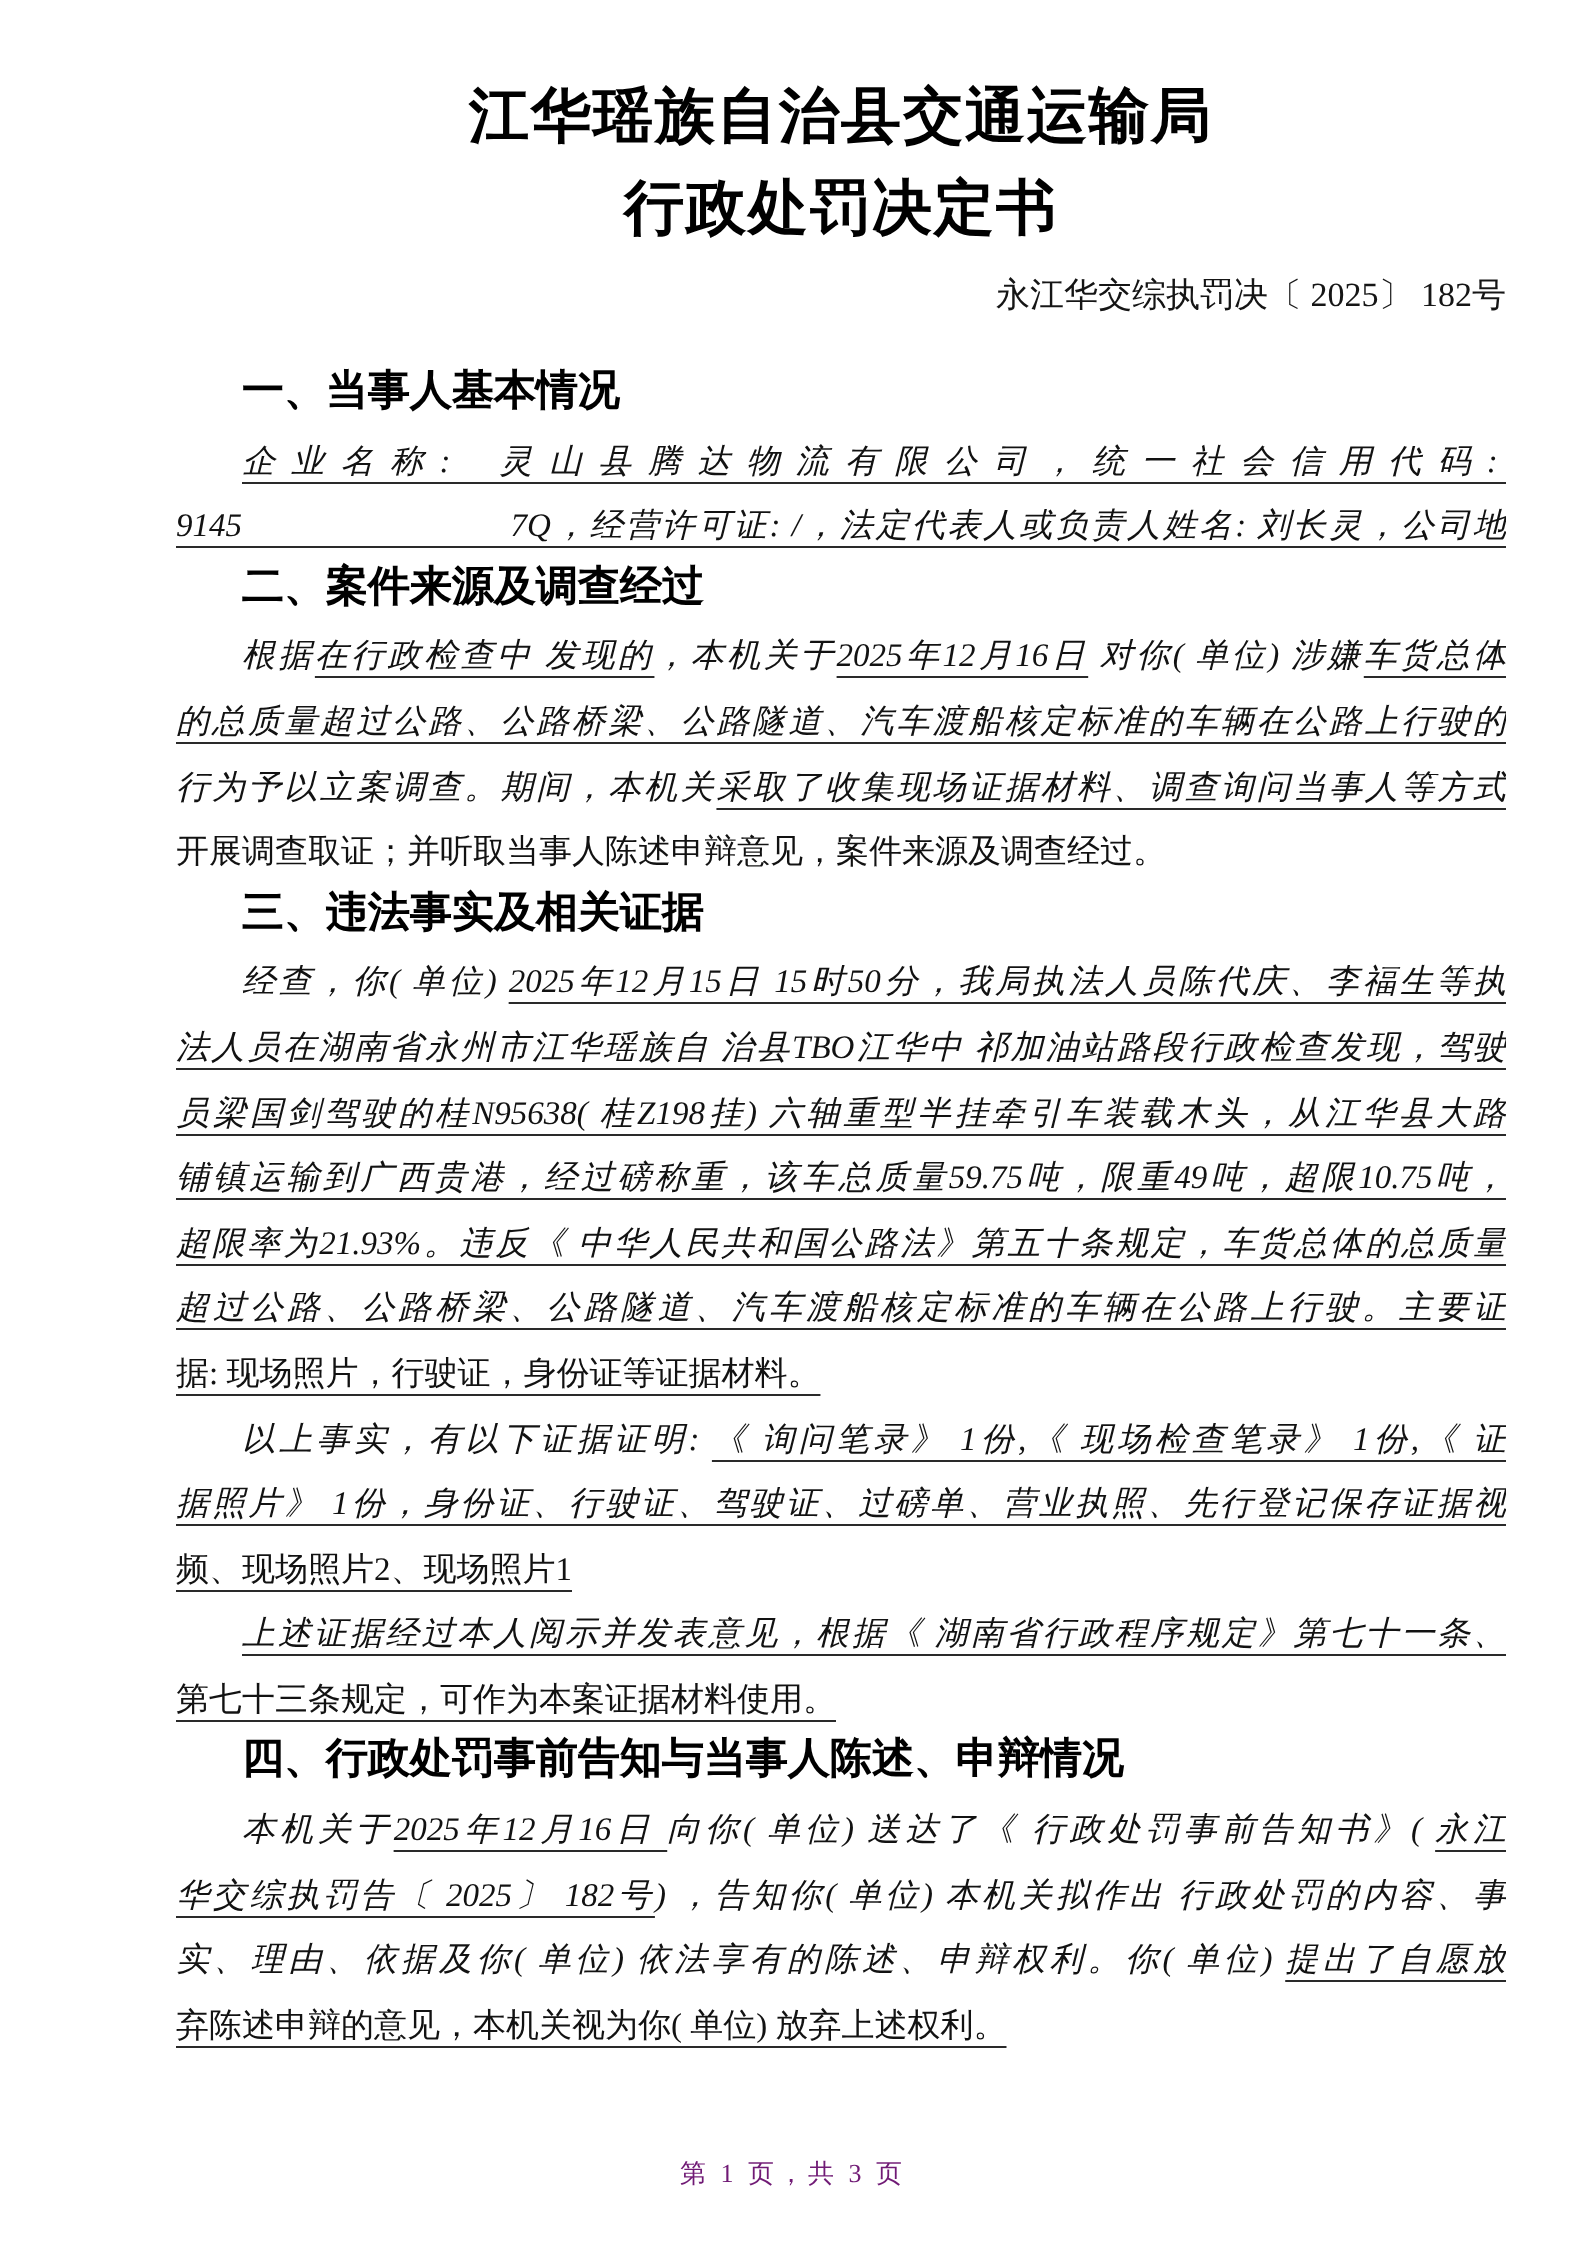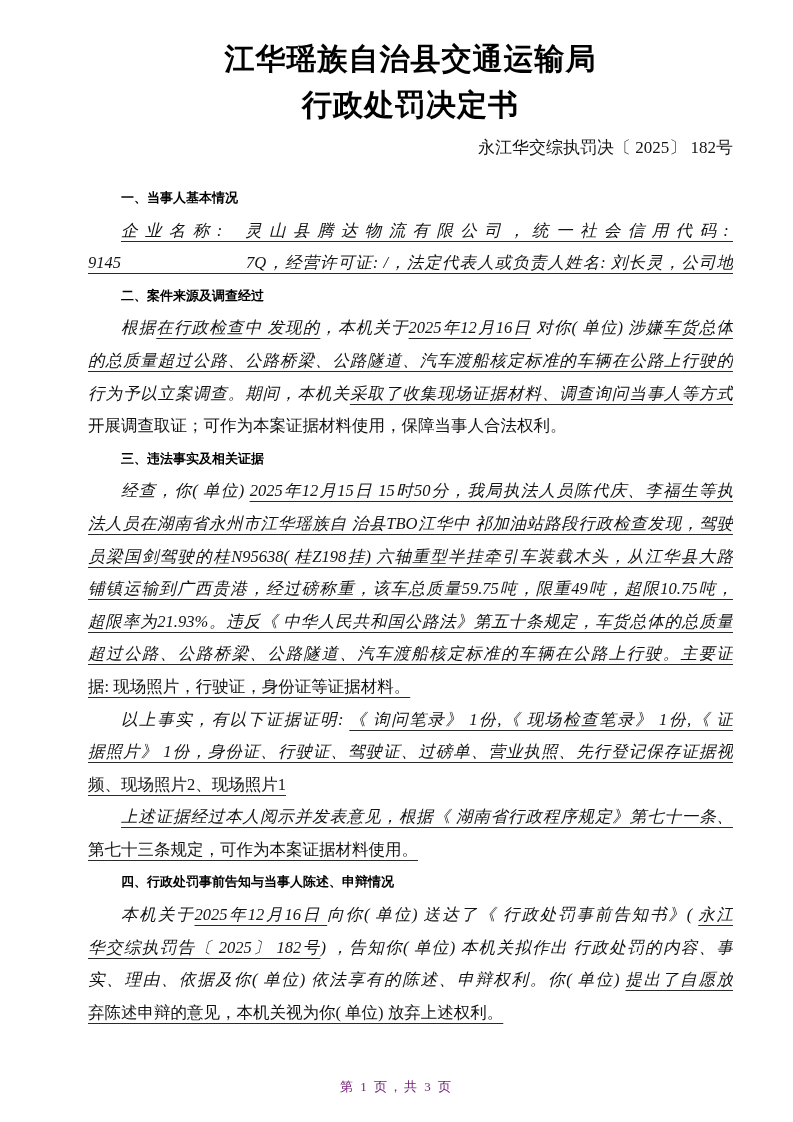--- a/index.html
+++ b/index.html
@@ -10,21 +10,21 @@
   .page {
     position: relative;
     width: 793px;
     height: 1122px;
     background: #ffffff;
     color: #101010;
     font-family: "Liberation Serif", "DejaVu Serif", serif;
     overflow: hidden;
   }
   .content {
-    margin: 0 60px 0 88px;
+    margin: 0 40px 0 88px;
     padding-top: 36px;
   }
   .doc-title-line {
     text-align: center;
     font-family: "Liberation Serif", "DejaVu Serif", serif;
     font-weight: bold;
     font-size: 30px;
     line-height: 46px;
     letter-spacing: 1px;
     color: #000000;
@@ -46,23 +46,23 @@
     line-height: 32.6px;
     overflow: hidden;
   }
   .line.ind { padding-left: 33px; }
   .line.fill {
     text-align: justify;
     text-align-last: justify;
     font-style: italic;
   }
   .line.heading {
-    font-family: Liberation Serif, serif;
+    font-family: Liberation Mono, monospace;
     font-weight: bold;
-    font-size: 13px;
+    font-size: 21px;
     color: #000000;
   }
   .seg { white-space: pre-wrap; }
   .seg.u {
     text-decoration: underline;
     text-underline-offset: 5px;
     text-decoration-thickness: 1px;
     text-decoration-color: #2a2a2a;
     text-align: right;
   }
@@ -86,21 +86,21 @@
     <div class="doc-title-line">行政处罚决定书</div>
     <div class="doc-number">永江华交综执罚决〔 2025〕 182号</div>
     <div class="doc-body">
         <div class="line heading ind"><span class="seg">一、当事人基本情况</span></div>
         <div class="line ind fill"><span class="seg u">企业名称:  灵山县腾达物流有限公司，统一社会信用代码:&nbsp;</span></div>
         <div class="line fill"><span class="seg u">9145&nbsp;&nbsp;&nbsp;&nbsp;&nbsp;&nbsp;&nbsp;&nbsp;&nbsp;&nbsp;&nbsp;&nbsp;&nbsp;&nbsp;&nbsp;&nbsp;&nbsp;&nbsp;&nbsp;&nbsp;&nbsp;&nbsp;&nbsp;&nbsp;7Q，经营许可证: /，法定代表人或负责人姓名: 刘长灵，公司地</span></div>
         <div class="line heading ind"><span class="seg">二、案件来源及调查经过</span></div>
         <div class="line ind fill"><span class="seg">根据</span><span class="seg u">在行政检查中 发现的</span><span class="seg">，本机关于</span><span class="seg u">2025年12月16日</span><span class="seg"> 对你( 单位) 涉嫌</span><span class="seg u">车货总体</span></div>
         <div class="line fill"><span class="seg u">的总质量超过公路、公路桥梁、公路隧道、汽车渡船核定标准的车辆在公路上行驶的</span></div>
         <div class="line fill"><span class="seg">行为予以立案调查。期间，本机关</span><span class="seg u">采取了收集现场证据材料、调查询问当事人等方式</span></div>
-        <div class="line"><span class="seg">开展调查取证；可作为本案证据材料使用，保障当事人合法权利。</span></div>
+        <div class="line"><span class="seg">开展调查取证；并听取当事人陈述申辩意见，案件来源及调查经过。</span></div>
         <div class="line heading ind"><span class="seg">三、违法事实及相关证据</span></div>
         <div class="line ind fill"><span class="seg">经查，你( 单位) </span><span class="seg u">2025年12月15日 15时50分，我局执法人员陈代庆、李福生等执</span></div>
         <div class="line fill"><span class="seg u">法人员在湖南省永州市江华瑶族自 治县TBO江华中 祁加油站路段行政检查发现，驾驶</span></div>
         <div class="line fill"><span class="seg u">员梁国剑驾驶的桂N95638( 桂Z198挂) 六轴重型半挂牵引车装载木头，从江华县大路</span></div>
         <div class="line fill"><span class="seg u">铺镇运输到广西贵港，经过磅称重，该车总质量59.75吨，限重49吨，超限10.75吨，</span></div>
         <div class="line fill"><span class="seg u">超限率为21.93%。违反《 中华人民共和国公路法》第五十条规定，车货总体的总质量</span></div>
         <div class="line fill"><span class="seg u">超过公路、公路桥梁、公路隧道、汽车渡船核定标准的车辆在公路上行驶。主要证</span></div>
         <div class="line"><span class="seg u">据: 现场照片，行驶证，身份证等证据材料。</span></div>
         <div class="line ind fill"><span class="seg">以上事实，有以下证据证明: </span><span class="seg u">《 询问笔录》 1份,《 现场检查笔录》 1份,《 证</span></div>
         <div class="line fill"><span class="seg u">据照片》 1份，身份证、行驶证、驾驶证、过磅单、营业执照、先行登记保存证据视</span></div>

